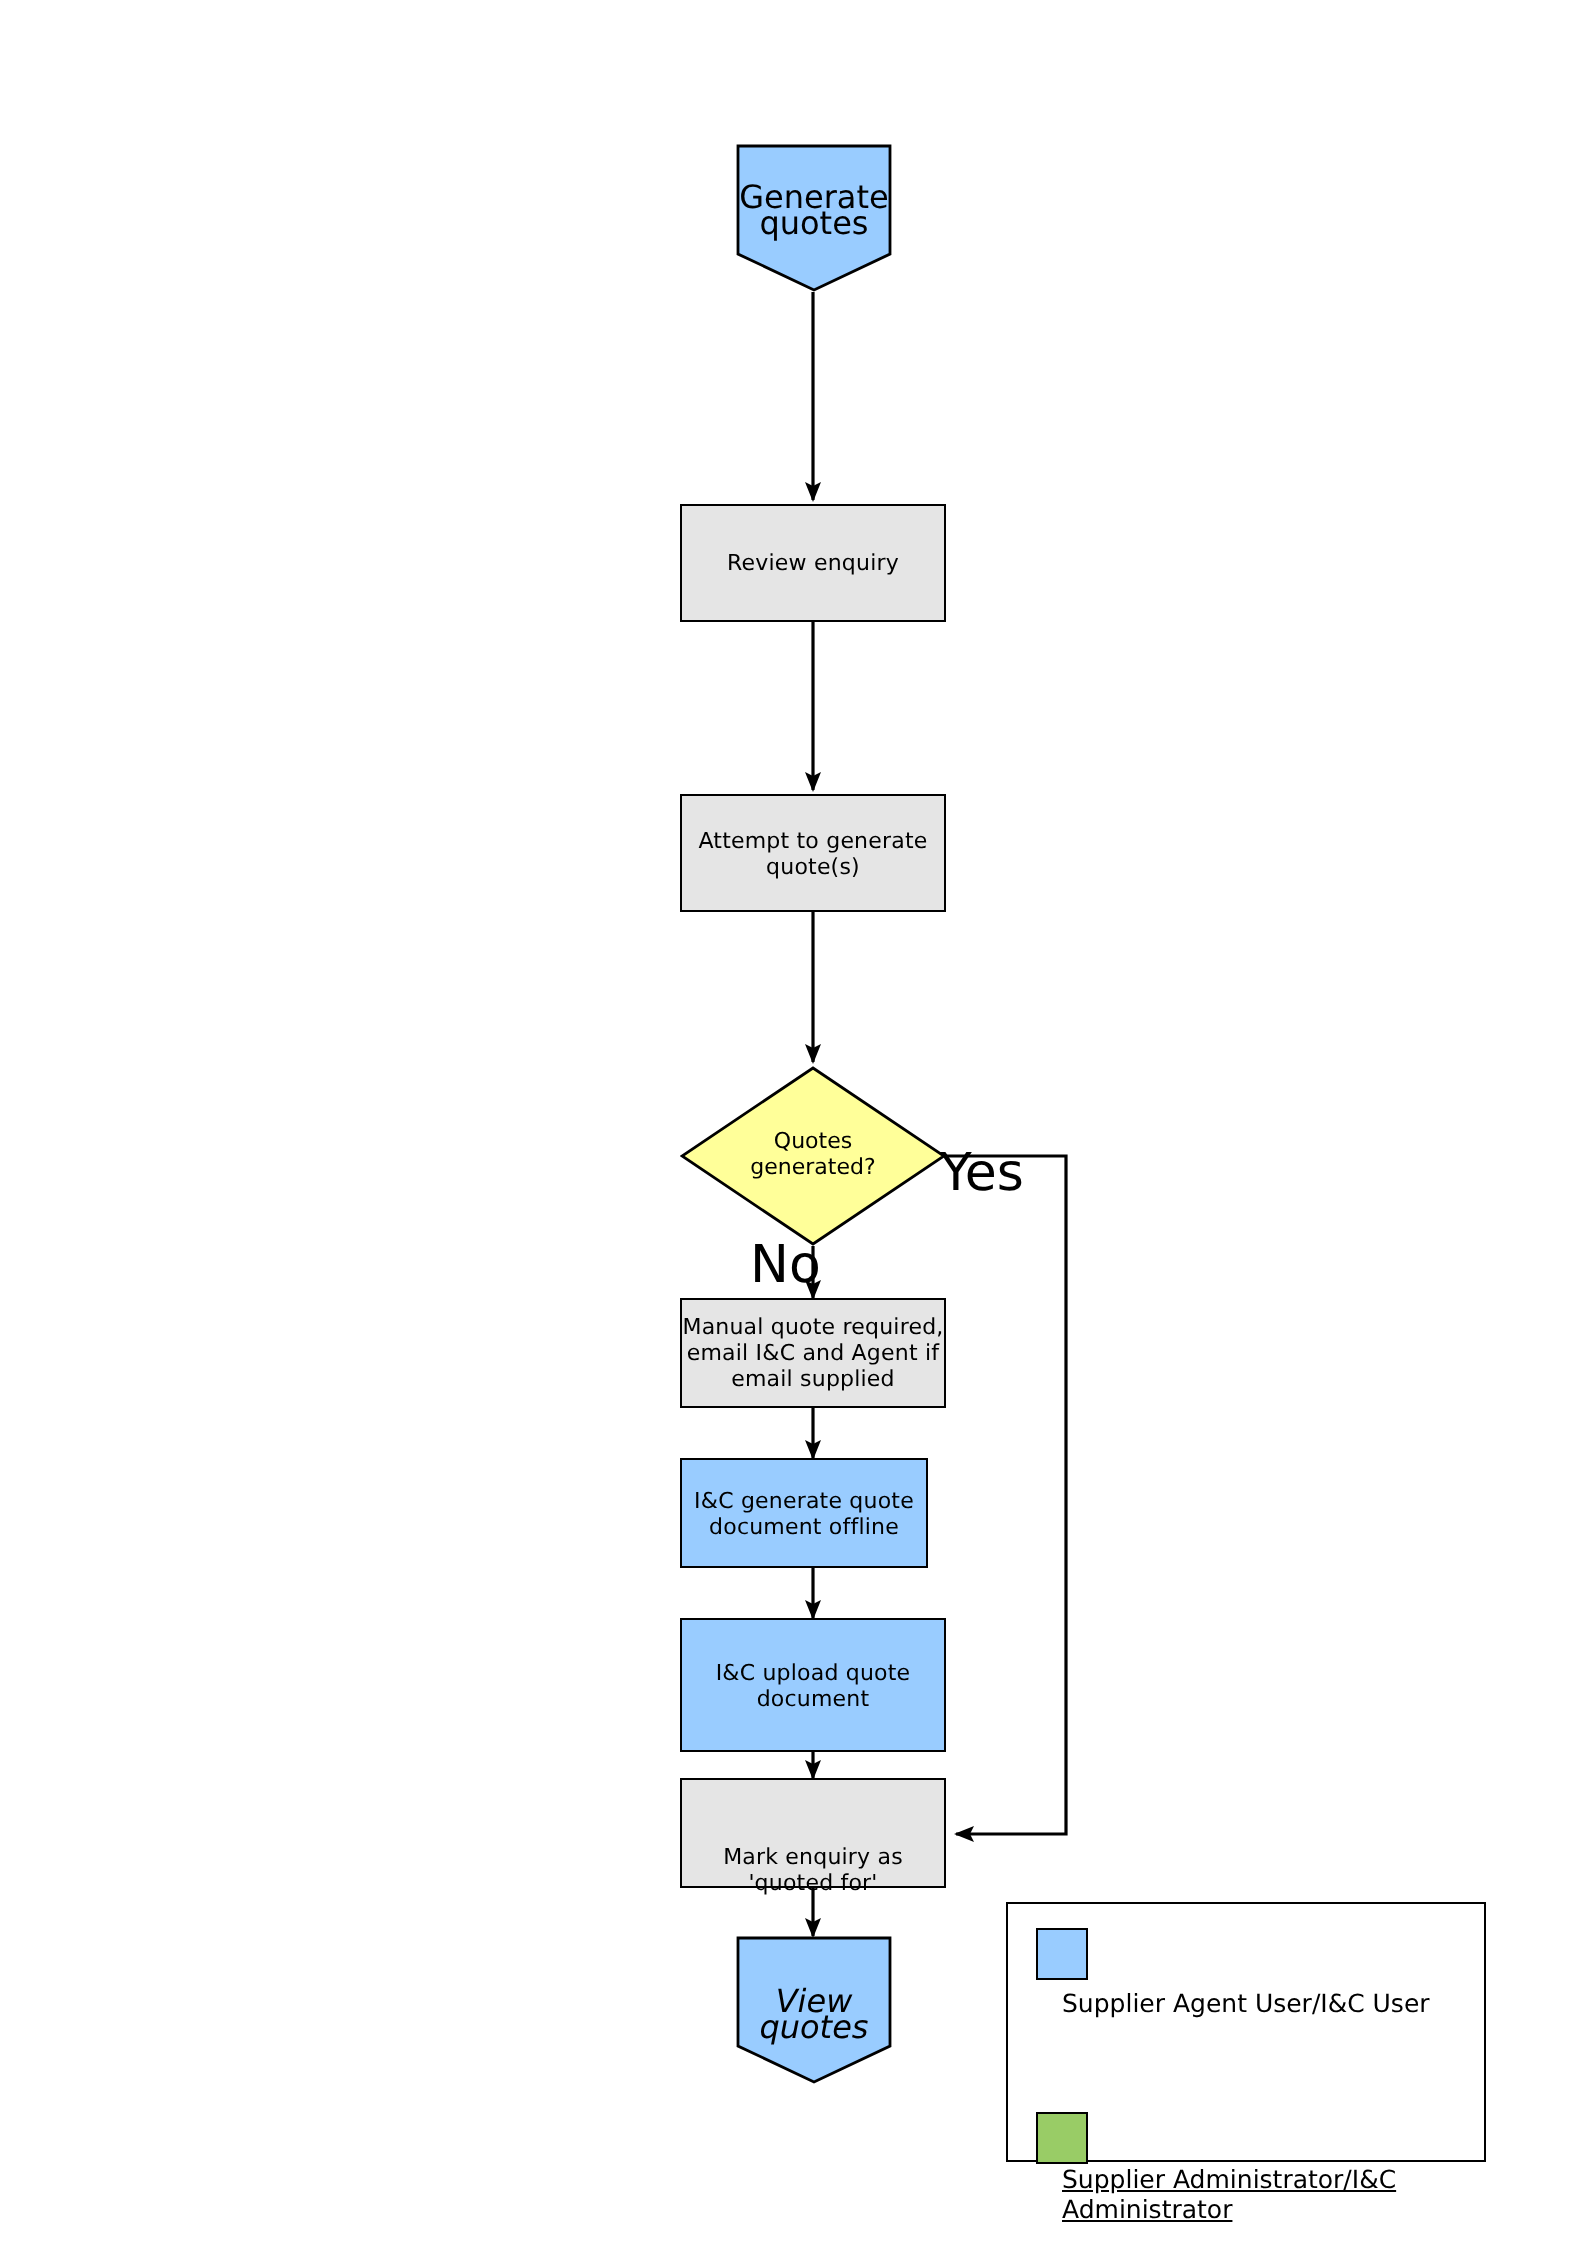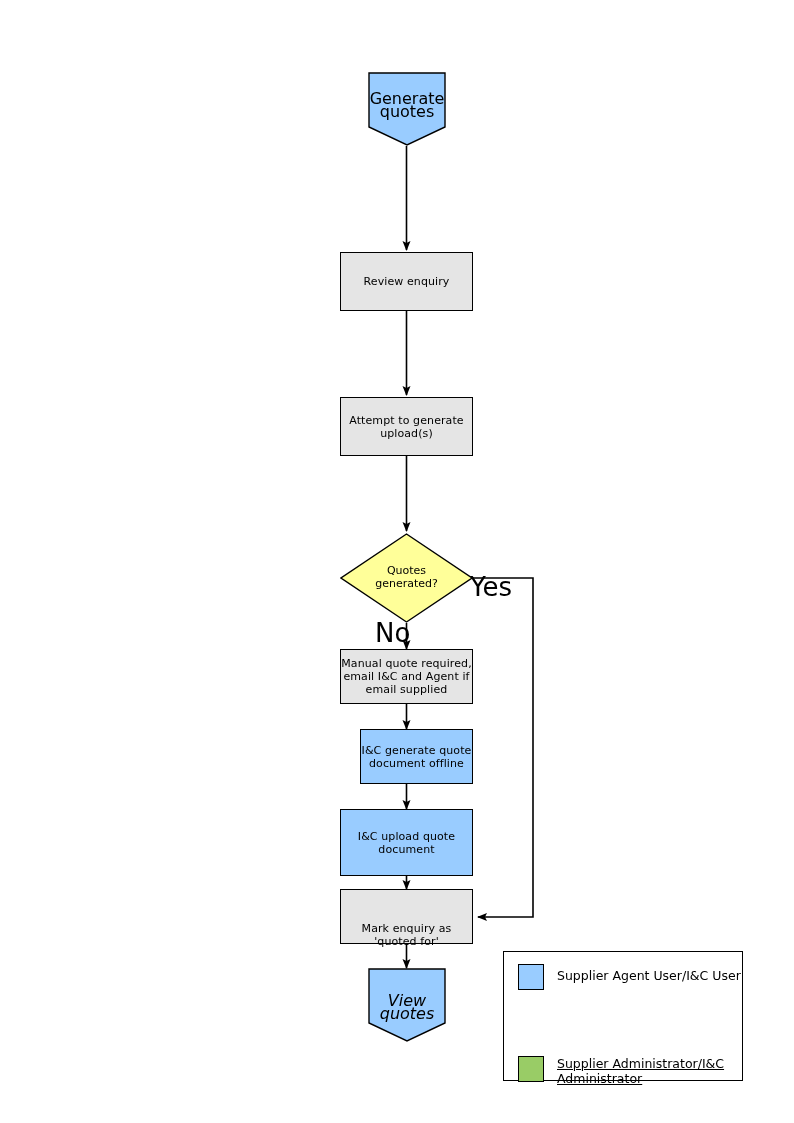--- a/index.html
+++ b/index.html
@@ -92,20 +92,21 @@
     height: 130px;
     border: 1px solid #000000;
     background: #ffffff;
     box-sizing: border-box;
   }
   .legend-row {
     position: absolute;
     left: 14px;
     display: flex;
     align-items: flex-start;
+    flex-direction: column;
   }
   .legend-swatch {
     width: 26px;
     height: 26px;
     border: 1px solid #000000;
     box-sizing: border-box;
     flex: 0 0 auto;
   }
   .legend-text {
     margin-left: 13px;
@@ -161,42 +162,42 @@
     <div class="plabel" style="top:20px; white-space:pre-line;">Generate
 quotes</div>
   </div>
 
   <div class="node rect fill-yellow" style="left:340px; top:252px; width:133px; height:59px;">
     <span style="white-space:pre-line;">Review enquiry</span>
   </div>
 
   <div class="node rect fill-yellow" style="left:340px; top:397px; width:133px; height:59px;">
     <span style="white-space:pre-line;">Attempt to generate
-upload(s)</span>
+quote(s)</span>
   </div>
 
   <div class="diamond" style="left:340px; top:533px; width:133px; height:90px;">
     <svg width="133" height="90" viewBox="0 0 133 90">
       <polygon points="66.5,1 132,45 66.5,89 1,45" fill="#ffff99" stroke="#000000" stroke-width="1.4"></polygon>
     </svg>
     <div class="dlabel" style="top:31px; white-space:pre-line;">Quotes
 generated?</div>
   </div>
 
   <div class="branch-label" style="left:470px; top:574px;text-align:right;">Yes</div>
 
   <div class="branch-label" style="left:375px; top:620px;">No</div>
 
   <div class="node rect fill-yellow" style="left:340px; top:649px; width:133px; height:55px;">
     <span style="white-space:pre-line;">Manual quote required,
 email I&amp;C and Agent if
 email supplied</span>
   </div>
 
-  <div class="node rect fill-blue" style="left:360px; top:729px; width:113px; height:55px;">
+  <div class="node rect fill-blue" style="left:340px; top:729px; width:124px; height:55px;">
     <span style="white-space:pre-line;">I&amp;C generate quote
 document offline</span>
   </div>
 
   <div class="node rect fill-blue" style="left:340px; top:809px; width:133px; height:67px;">
     <span style="white-space:pre-line;">I&amp;C upload quote
 document</span>
   </div>
 
   <div class="node rect fill-yellow" style="left:340px; top:889px; width:133px; height:55px;">

